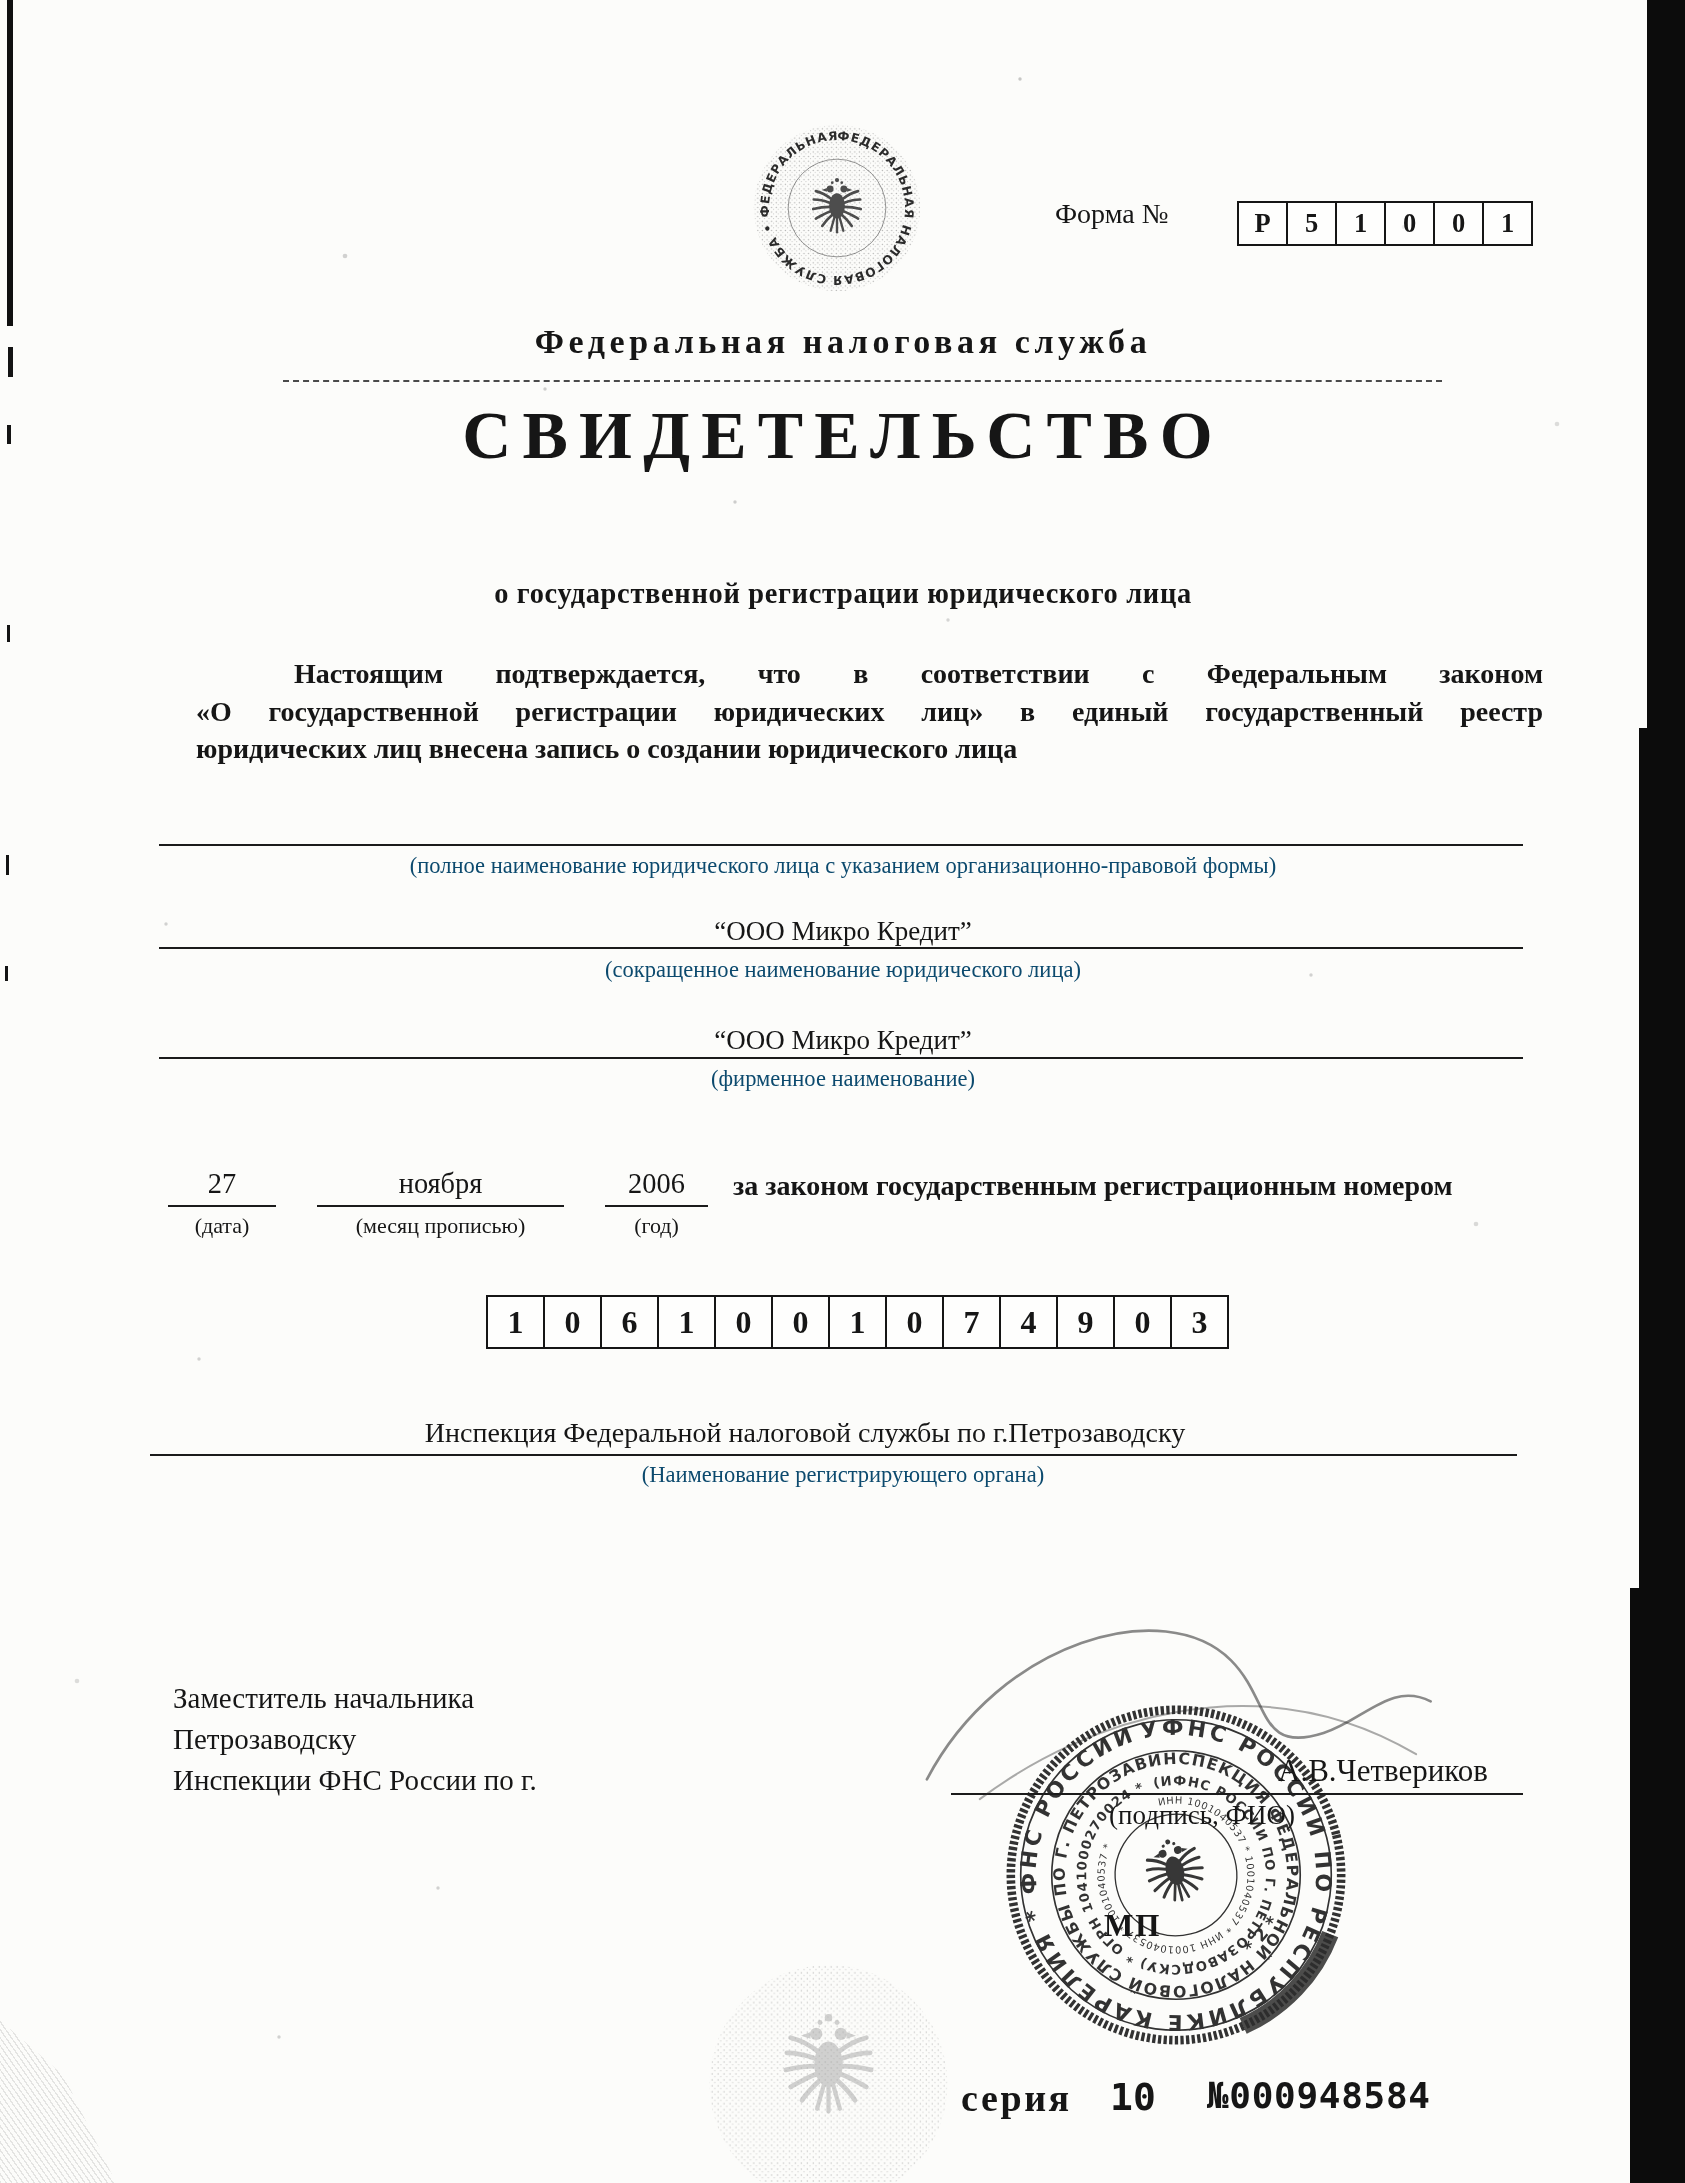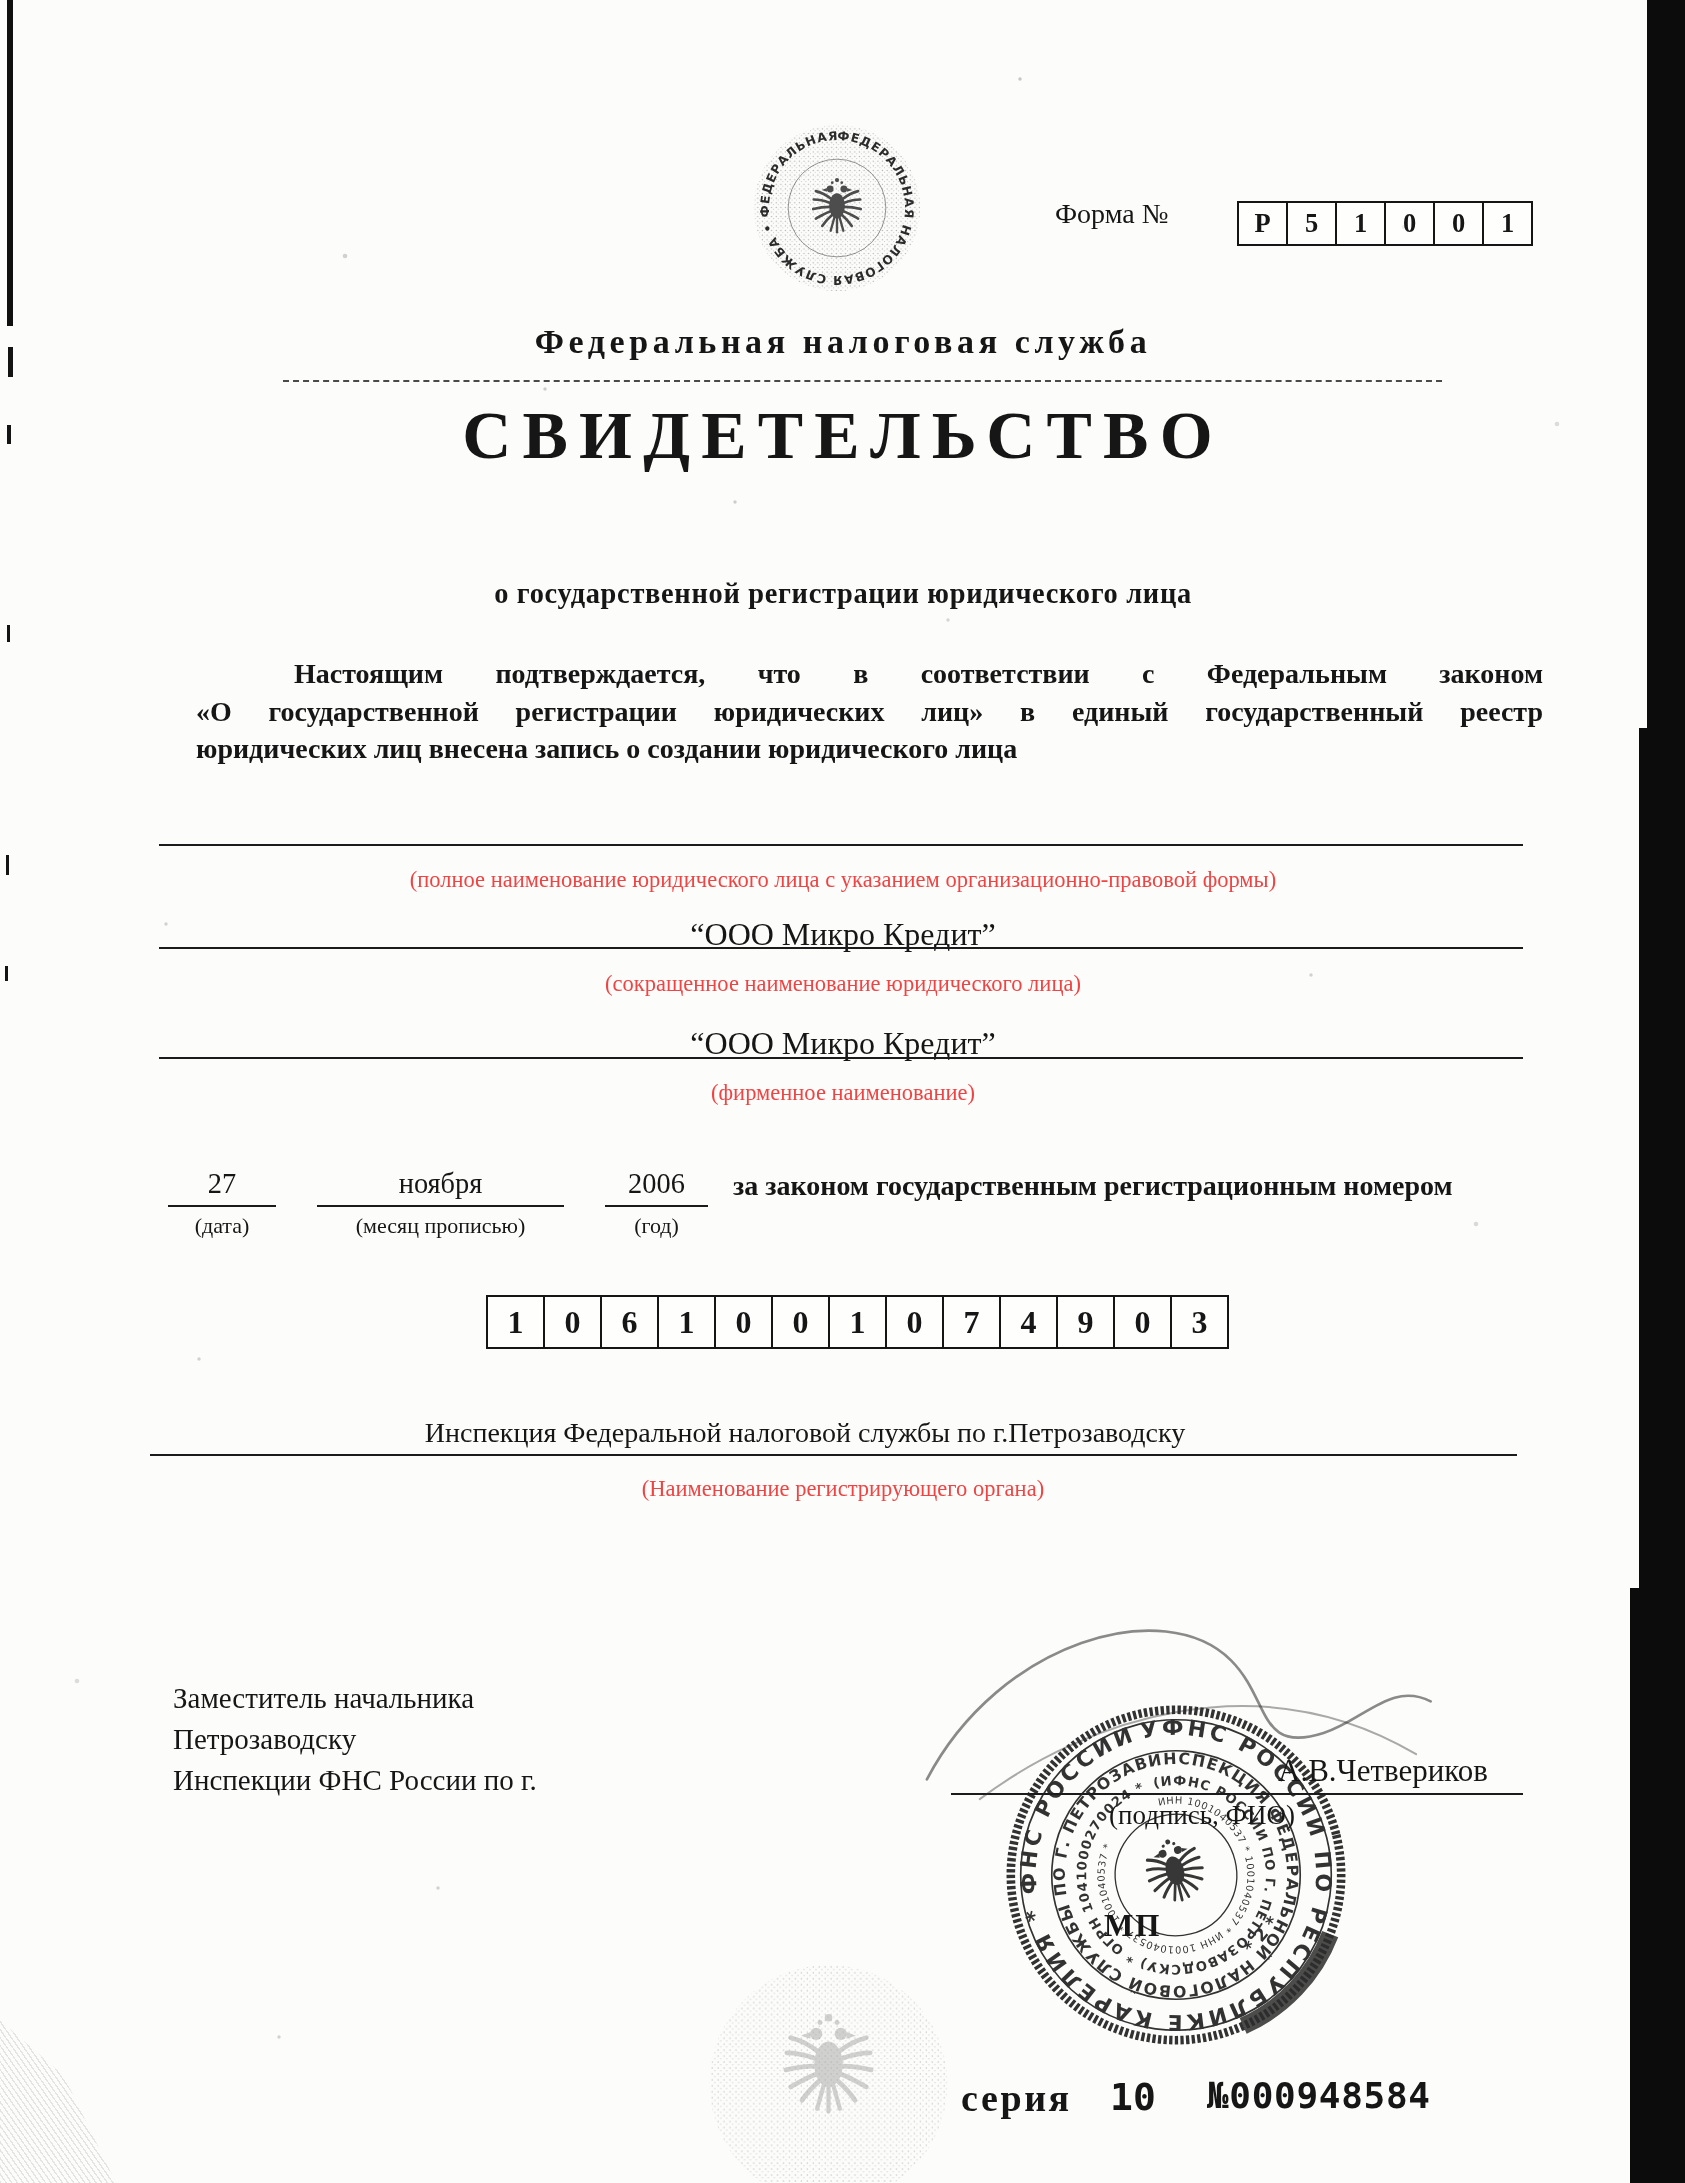--- a/index.html
+++ b/index.html
@@ -43,24 +43,24 @@
   
   .par-line{left:196px;width:1347px;font-size:28px;font-weight:bold;line-height:38px;}
   .jl{text-align:justify;text-align-last:justify;}
   .par1{top:655px;text-indent:98px;}
   .par2{top:693px;}
   .par3{top:730px;}
   
   .f1-value{top:803px;}
   .f1-main{font-size:29px;}
   .f1-quote{font-size:24.5px;}
-  .value-41{font-size:32px;}
+  .value-41{font-size:27px;}
   .underline{height:2px;background:#1b1b1b;}
   .ul-wide{left:159px;width:1364px;}
-  .caption{font-size:22.5px;color:#ef4444;margin-top:14px;}
+  .caption{font-size:22.5px;color:#0c4a6e;}
   
   .dt{top:1168px;font-size:28.4px;text-align:center;}
   .dt-cap{top:1213px;font-size:22px;text-align:center;}
   .day-box{left:168px;width:108px;}
   .month-box{left:317px;width:247px;}
   .year-box{left:605px;width:103px;}
   .ogrn-intro{left:733px;top:1170px;width:801px;font-size:28px;font-weight:bold;}
   .ogrn-cells{left:488px;top:1295px;display:flex;}
   .ogrn-cells .cell{width:55px;height:50px;font-size:32px;}
   

